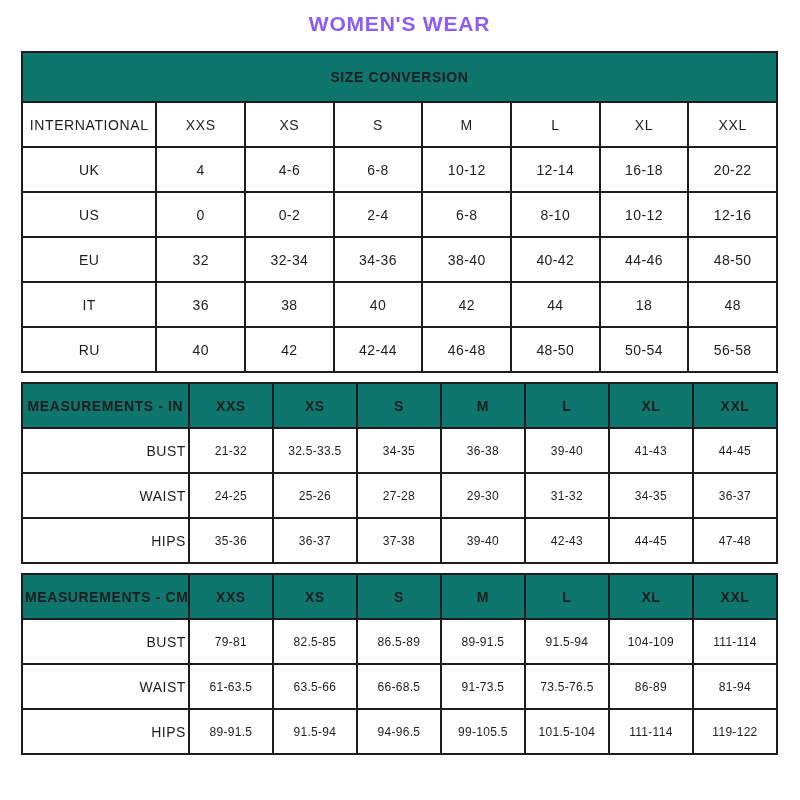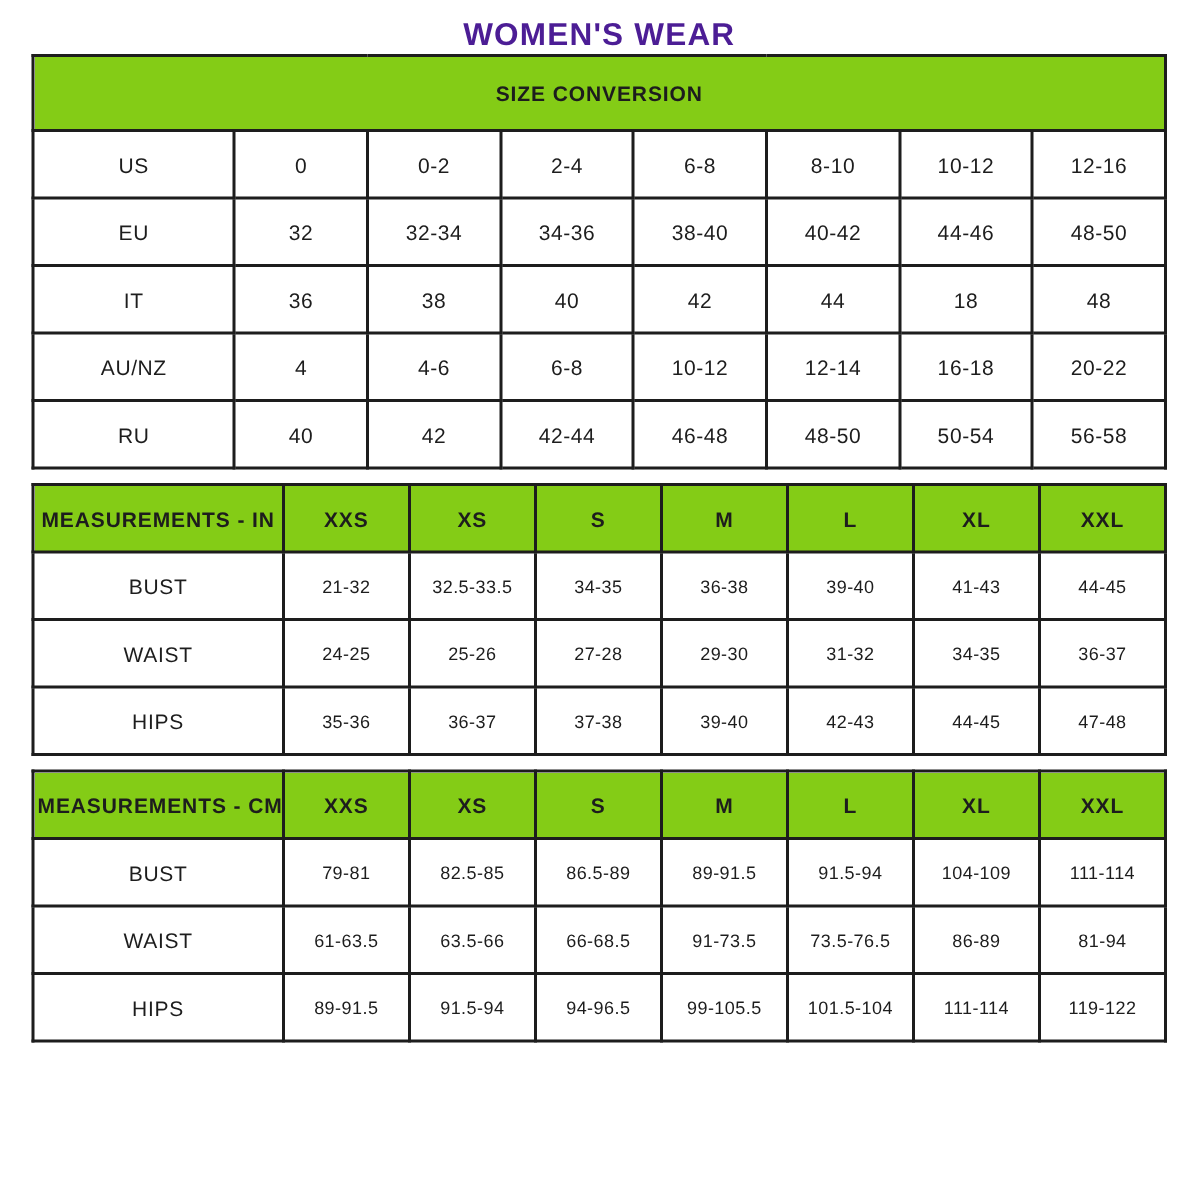--- a/index.html
+++ b/index.html
@@ -12,42 +12,42 @@
     font-family: "Liberation Sans", sans-serif;
     color: #1d1d1d;
   }
   .page {
     width: 800px;
     height: 800px;
     box-sizing: border-box;
     padding: 0 22px 0 21px;
   }
   h1.title {
-    margin: 13px 0 1px 0;
+    margin: 13px 0 16px 0;
     text-align: center;
     font-size: 21px;
     line-height: 22px;
     font-weight: 700;
     letter-spacing: 0.8px;
-    color: #4c1d95;
+    color: #8b5cf6;
   }
   table.tbl {
     border-collapse: collapse;
     table-layout: fixed;
     width: 757px;
   }
   table.tbl td {
     border: 2px solid #1d1d1d;
     text-align: center;
     vertical-align: middle;
     padding: 0 2px;
     overflow: hidden;
     white-space: nowrap;
   }
-  .gray { background: #84cc16; }
+  .gray { background: #0f766e; }
   
   .t1 col.c-label { width: 17.8%; }
   .t1 col.c-size  { width: 11.7428%; }
   .t1 tr { height: 45px; }
   .t1 tr.caption-row { height: 50px; }
   .t1 td.caption {
     font-weight: 700;
     font-size: 14px;
     letter-spacing: 0.6px;
   }
@@ -73,20 +73,21 @@
   }
   .t2 td.colsize {
     font-weight: 700;
     font-size: 14px;
     letter-spacing: 0.6px;
   }
   .t2 td.rowlabel {
     font-size: 14px;
     font-weight: 400;
     letter-spacing: 0.5px;
+    text-align: right;
   }
   .t2 td.t2d {
     font-size: 12px;
     font-weight: 400;
     letter-spacing: 0.3px;
     margin-left: 37px;
   }
 </style>
 </head>
 <body>
@@ -103,20 +104,40 @@
         <col class="c-size">
         <col class="c-size">
       <col class="c-size">
         <col class="c-size">
         <col class="c-size">
     </colgroup>
     <tbody id="sc-body">
       <tr class="caption-row">
         <td colspan="8" class="gray caption">SIZE CONVERSION</td>
       </tr>
+      <tr>
+        <td class="collabel">INTERNATIONAL</td>
+        <td class="colsize">XXS</td>
+        <td class="colsize">XS</td>
+        <td class="colsize">S</td>
+        <td class="colsize">M</td>
+        <td class="colsize">L</td>
+        <td class="colsize">XL</td>
+        <td class="colsize">XXL</td>
+      </tr>
+    <tr>
+          <td class="rowlabel">UK</td>
+          <td class="t1d">4</td>
+          <td class="t1d">4-6</td>
+          <td class="t1d">6-8</td>
+          <td class="t1d">10-12</td>
+          <td class="t1d">12-14</td>
+          <td class="t1d">16-18</td>
+          <td class="t1d">20-22</td>
+        </tr>
         <tr>
           <td class="rowlabel">US</td>
           <td class="t1d">0</td>
           <td class="t1d">0-2</td>
           <td class="t1d">2-4</td>
           <td class="t1d">6-8</td>
           <td class="t1d">8-10</td>
           <td class="t1d">10-12</td>
           <td class="t1d">12-16</td>
         </tr>
@@ -132,30 +153,20 @@
         </tr>
         <tr>
           <td class="rowlabel">IT</td>
           <td class="t1d">36</td>
           <td class="t1d">38</td>
           <td class="t1d">40</td>
           <td class="t1d">42</td>
           <td class="t1d">44</td>
           <td class="t1d">18</td>
           <td class="t1d">48</td>
-        </tr>
-        <tr>
-          <td class="rowlabel">AU/NZ</td>
-          <td class="t1d">4</td>
-          <td class="t1d">4-6</td>
-          <td class="t1d">6-8</td>
-          <td class="t1d">10-12</td>
-          <td class="t1d">12-14</td>
-          <td class="t1d">16-18</td>
-          <td class="t1d">20-22</td>
         </tr>
         <tr>
           <td class="rowlabel">RU</td>
           <td class="t1d">40</td>
           <td class="t1d">42</td>
           <td class="t1d">42-44</td>
           <td class="t1d">46-48</td>
           <td class="t1d">48-50</td>
           <td class="t1d">50-54</td>
           <td class="t1d">56-58</td>

